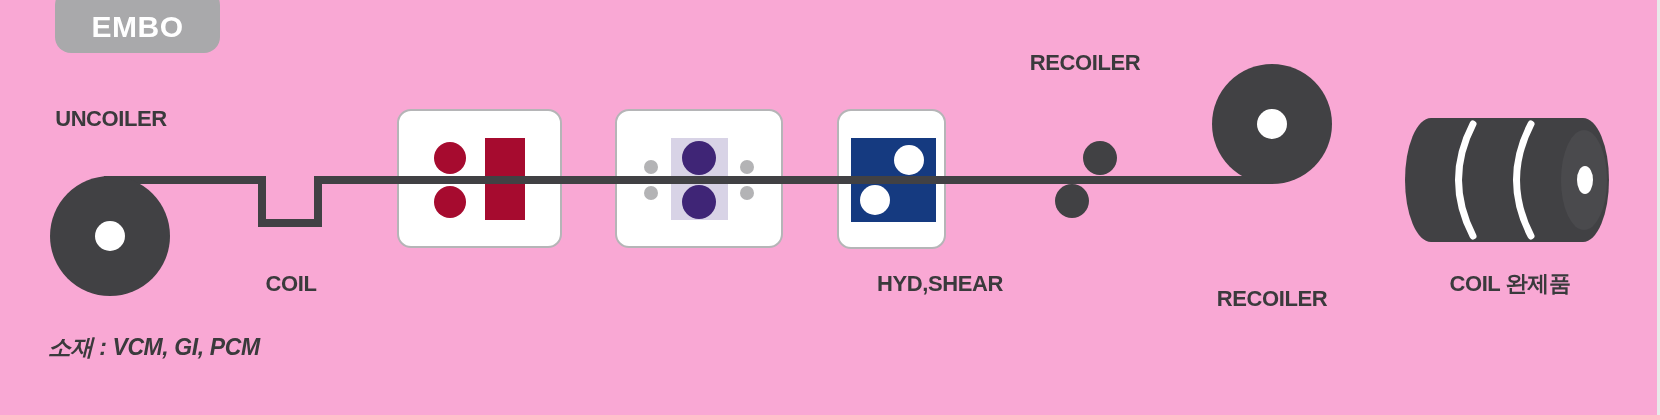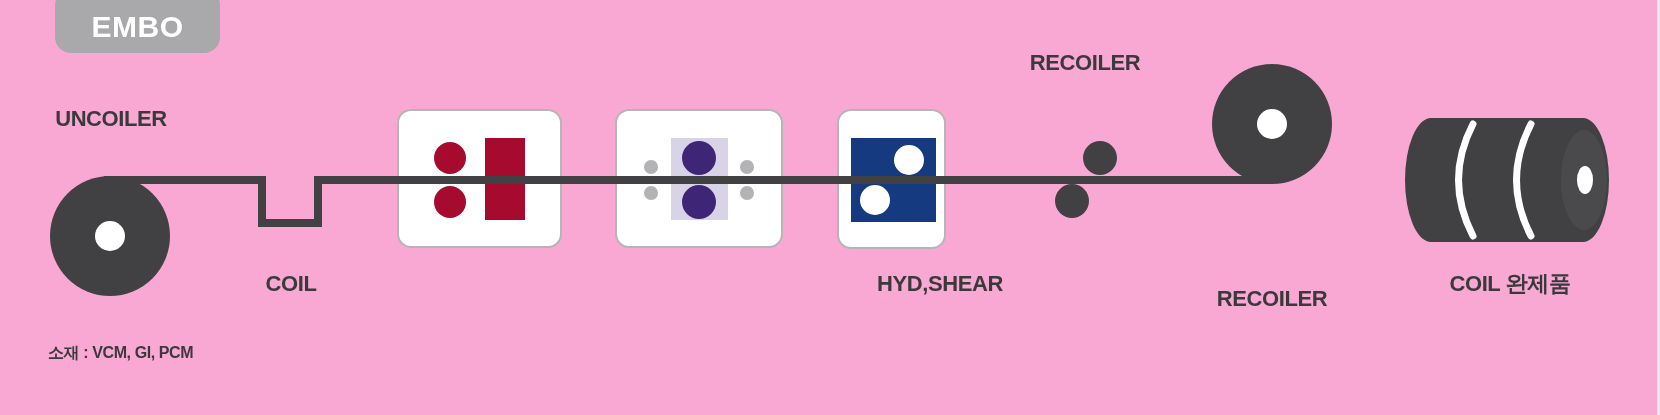--- a/index.html
+++ b/index.html
@@ -15,23 +15,23 @@
     transform:translateX(-50%);
   }
   .badge{
     position:absolute;left:55px;top:-11px;width:165px;height:64px;
     box-sizing:border-box;padding-top:11px;
     background:#a9a9ab;border-radius:16px;
     display:flex;align-items:center;justify-content:center;
     color:#ffffff;font-weight:700;font-size:30px;letter-spacing:0.5px;
   }
   .footnote{
-    position:absolute;left:48px;top:343px;
-    font-weight:700;font-size:16px;line-height:1.2;
-    letter-spacing:-0.4px;color:#3a3a3c;white-space:nowrap;
+    position:absolute;left:48px;top:334px;
+    font-weight:700;font-size:23px;line-height:1.2;
+    letter-spacing:-0.4px;color:#3a3a3c;white-space:nowrap;font-style:italic;
   }
 </style>
 </head>
 <body>
 
 <div class="stage">
 
   <svg width="1660" height="415" viewBox="0 0 1660 415">
 
     <g>

